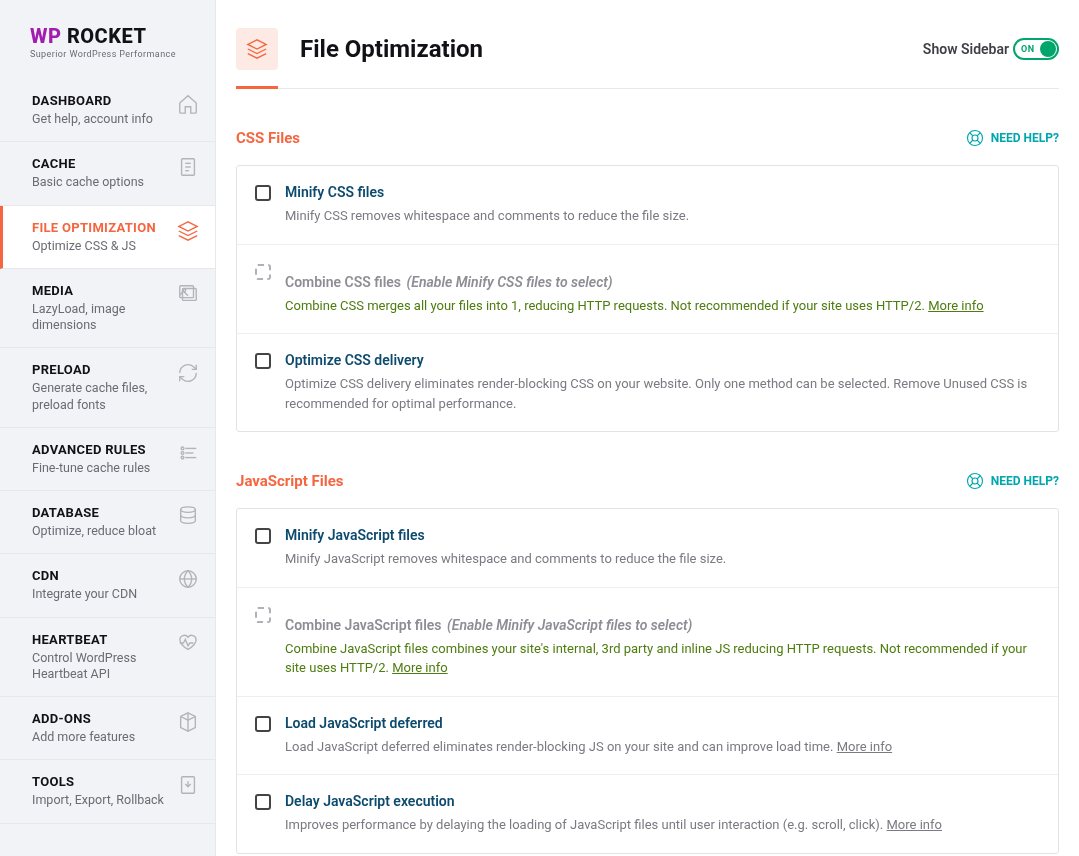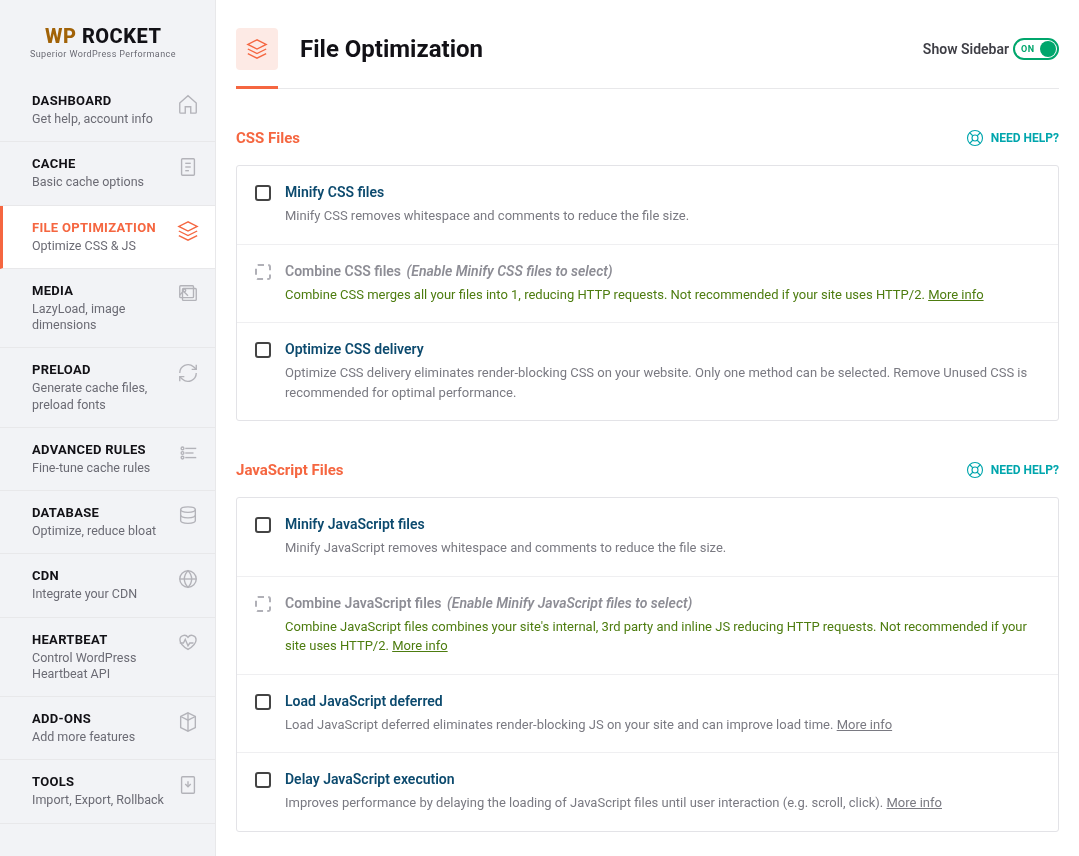--- a/index.html
+++ b/index.html
@@ -2,21 +2,21 @@
 <html><head>
 <meta charset="utf-8">
 <style>
 * { margin: 0; padding: 0; box-sizing: border-box; }
 body { font-family: -apple-system, BlinkMacSystemFont, "Segoe UI", Roboto, Helvetica, Arial, sans-serif; font-size: 14px; color: #121116; background: #fff; width: 1079px; height: 856px; overflow: hidden; }
 .app { display: flex; height: 856px; }
 .sidebar { width: 216px; background: #f2f3f6; border-right: 1px solid #e8e8ea; flex-shrink: 0; }
 .logo { padding: 24px 18px 20px 30px; }
 .logo-text { display: flex; flex-direction: column; }
 .logo-title { font-size: 20px; font-weight: 800; letter-spacing: 0.5px; color: #121116; }
-.logo-wp { color: #a16207; margin-left: 15px; }
+.logo-wp { color: #a21caf; }
 .logo-sub { font-size: 9px; color: #6b6b74; letter-spacing: 0.4px; margin-top: 1px; }
 .nav { list-style: none; }
 .nav-item { position: relative; padding: 14px 16px 14px 32px; border-bottom: 1px solid #e8e8ea; display: flex; align-items: flex-start; justify-content: space-between; cursor: pointer; }
 .nav-item.active { background: #fff; border-left: 3px solid #f56640; padding-left: 29px; }
 .nav-item.active .nav-title { color: #f56640; }
 .nav-item.active .nav-icon svg { stroke: #f56640; }
 .nav-text { flex: 1; }
 .nav-title { font-size: 13px; font-weight: 700; text-transform: uppercase; letter-spacing: 0.3px; color: #121116; }
 .nav-sub { font-size: 12.5px; color: #6b6b74; margin-top: 3px; line-height: 1.3; }
 .nav-icon { width: 22px; height: 22px; margin-left: 10px; display: flex; align-items: center; justify-content: center; flex-shrink: 0; }
@@ -38,21 +38,21 @@
 .section-title { font-size: 15px; font-weight: 700; color: #f56640; }
 .need-help { display: flex; align-items: center; gap: 7px; font-size: 12px; font-weight: 700; color: #00a6ad; cursor: pointer; }
 .need-help svg { stroke: #00a6ad; fill: none; stroke-width: 1.5; width: 18px; height: 18px; }
 .panel { border: 1px solid #e3e3e7; border-radius: 3px; }
 .option { padding: 18px 18px; display: flex; gap: 14px; align-items: flex-start; }
 .option + .option { border-top: 1px solid #efeff1; }
 .checkbox { width: 16px; height: 16px; border: 2px solid #444; border-radius: 3px; flex-shrink: 0; margin-top: 1px; cursor: pointer; }
 .option.disabled .checkbox { border-style: dashed; border-color: #b0b0b7; }
 .option-body { flex: 1; }
 .option-title { font-size: 14px; font-weight: 600; color: #0c4a6e; }
-.option.disabled .option-title { color: #8d8d95; }
+.option.disabled .option-title { color: #8d8d95; margin-top: 11px; }
 .option-hint { font-style: italic; color: #8d8d95; font-weight: 600; margin-left: 2px; }
 .option-desc { font-size: 13px; color: #7a7a82; margin-top: 6px; line-height: 1.5; }
 .option.disabled .option-desc { color: #4d7c0f; }
 .more-info { text-decoration: underline; cursor: pointer; }
 </style>
 </head>
 <body>
 
 <div class="app">
   <aside class="sidebar">

